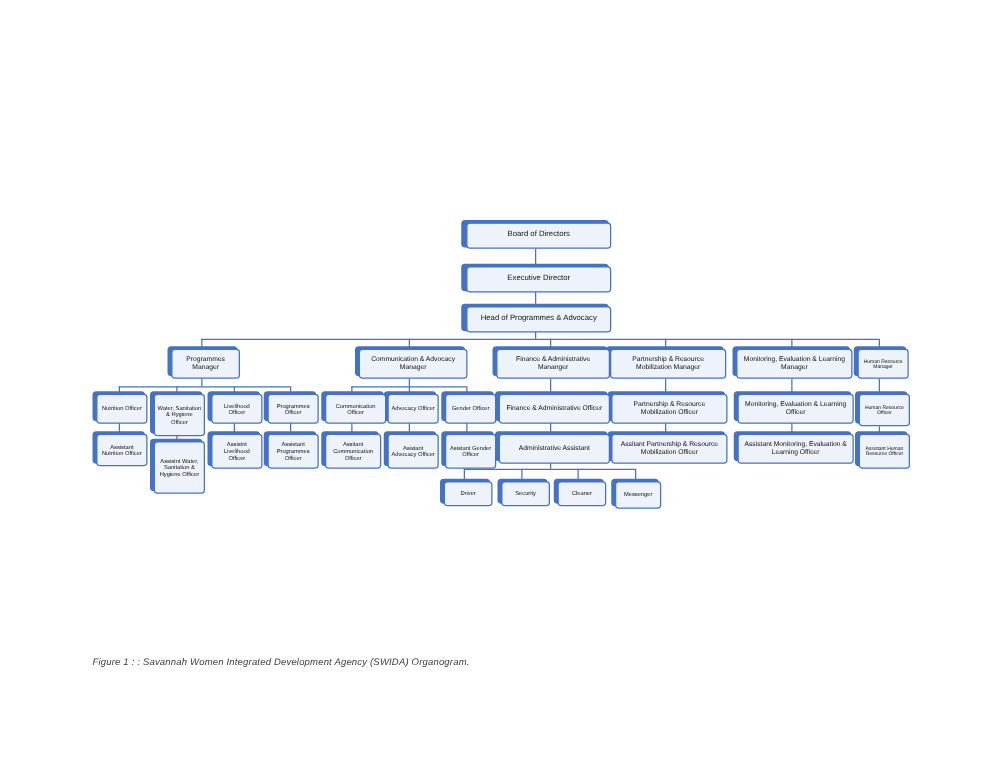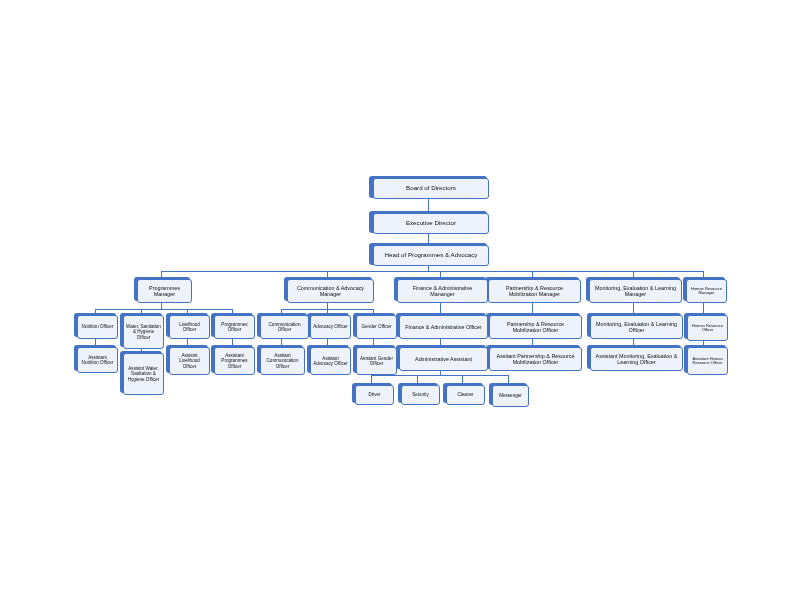--- a/index.html
+++ b/index.html
@@ -226,14 +226,15 @@
 
   <div class="shadow" style="left:398px; top:383px; width:40px; height:20px;"></div>
   <div class="node t-sm" style="left:401px; top:385px; width:39px; height:20px;">Security</div>
 
   <div class="shadow" style="left:443px; top:383px; width:40px; height:20px;"></div>
   <div class="node t-sm" style="left:446px; top:385px; width:39px; height:20px;">Cleaner</div>
 
   <div class="shadow" style="left:489px; top:383px; width:38px; height:22px;"></div>
   <div class="node t-sm" style="left:492px; top:385px; width:37px; height:22px;">Messenger</div>
 
+  <div class="caption">Figure 1 : : Savannah Women Integrated Development Agency (SWIDA) Organogram.</div>
 
 </div>
 
 </body></html>

